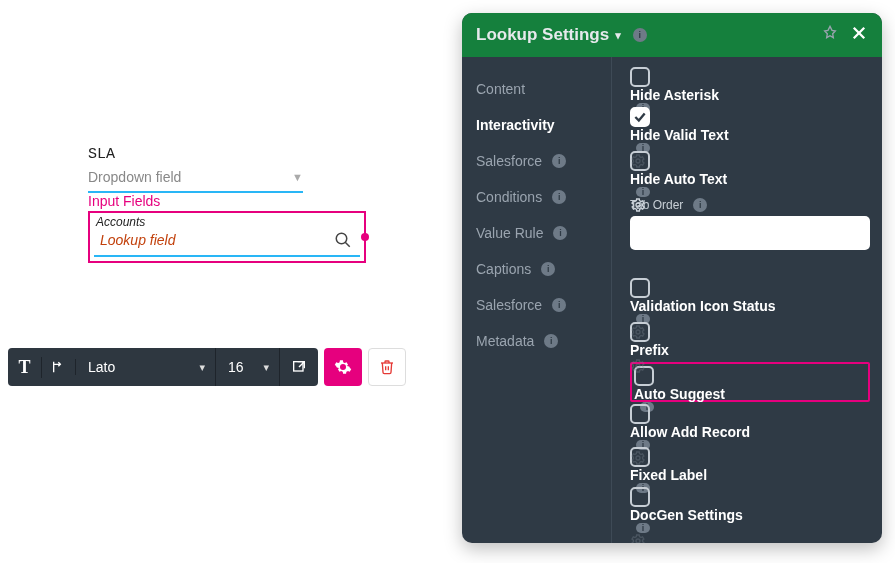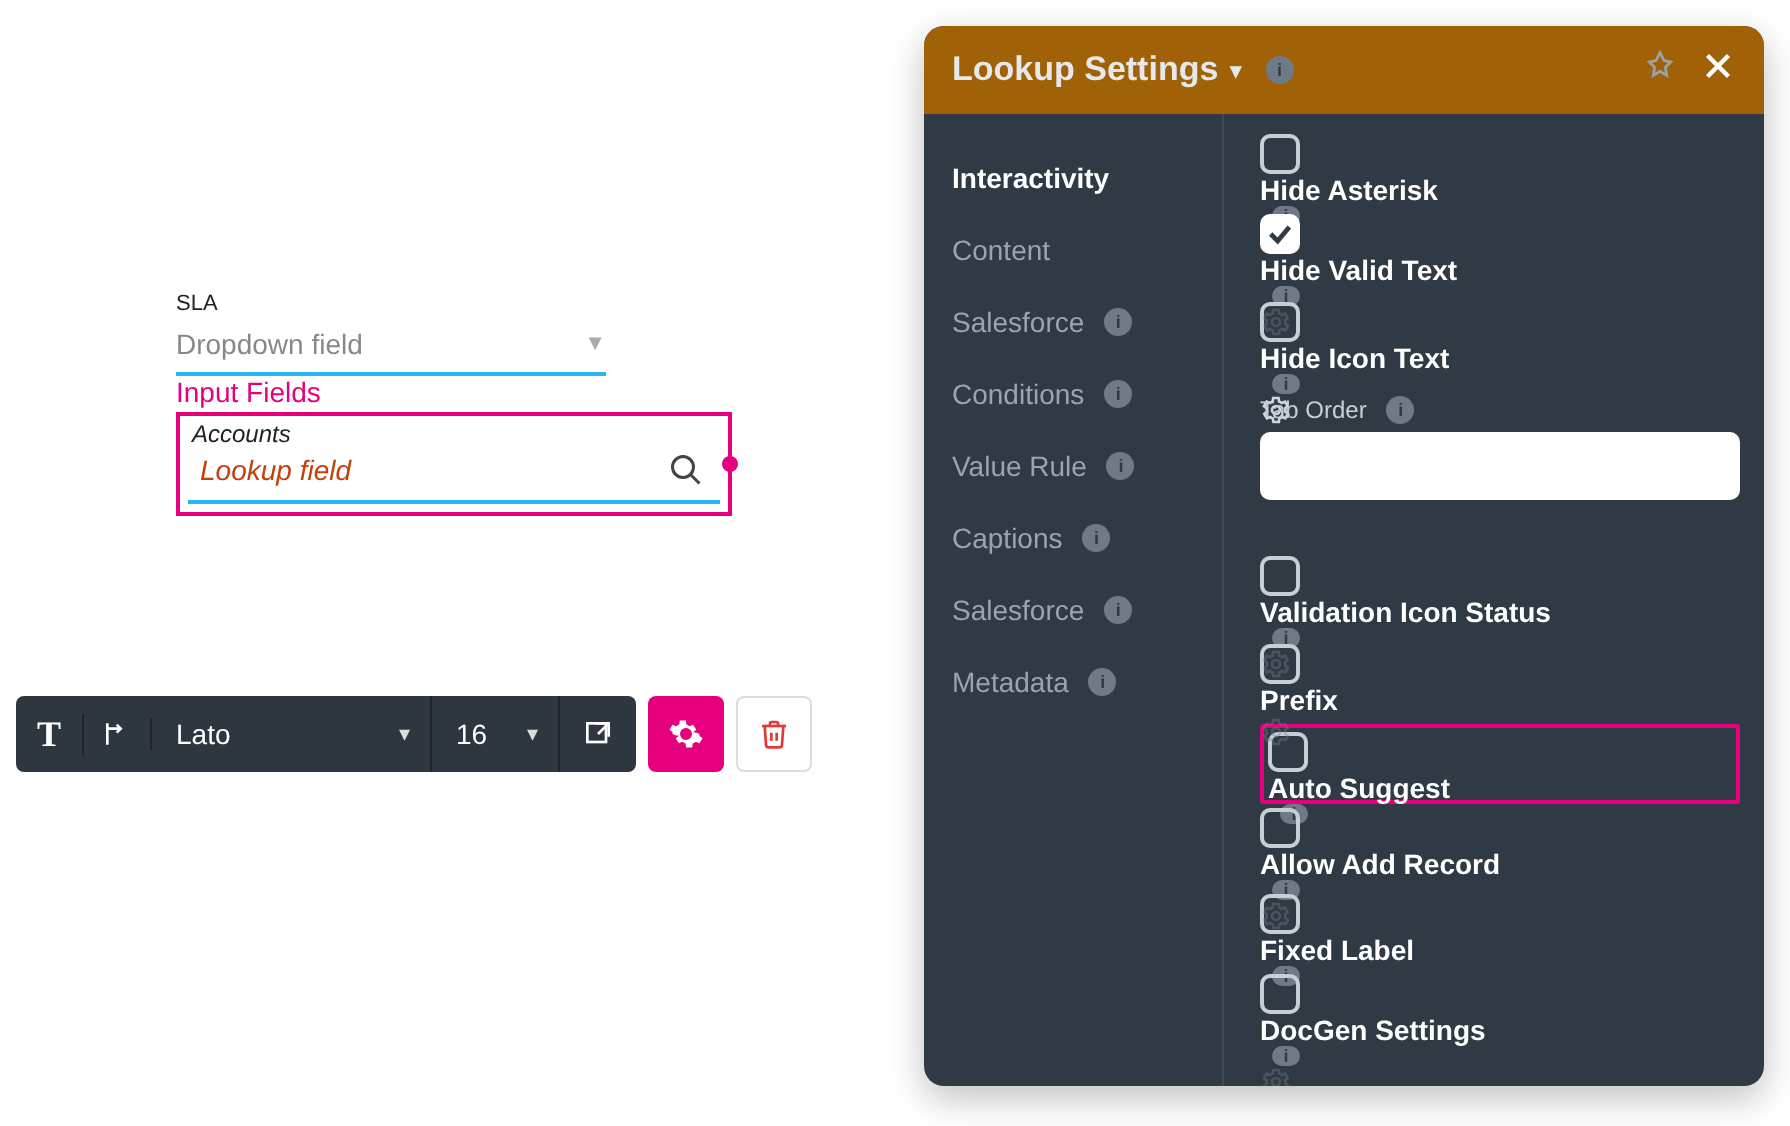--- a/index.html
+++ b/index.html
@@ -13,23 +13,24 @@
   }
 
   
   .canvas-area {
     position: absolute;
     left: 88px;
     top: 146px;
     width: 280px;
   }
   .sla-label {
-    font-size: 11px;
+    font-size: 15px;
     color: #222;
     margin-bottom: 2px;
+    font-family: Liberation Mono, monospace;
   }
   .dropdown-field {
     display: flex;
     align-items: center;
     justify-content: space-between;
     border-bottom: 2px solid #29b6f6;
     padding: 4px 0 6px 0;
     color: #888;
     font-size: 14px;
     width: 215px;
@@ -152,21 +153,21 @@
     width: 420px;
     height: 530px;
     background: #2f3a45;
     border-radius: 10px;
     box-shadow: 0 6px 18px rgba(0,0,0,0.25);
     color: #e6e9ec;
     display: flex;
     flex-direction: column;
   }
   .panel-header {
-    background: #a16207;
+    background: #15803d;
     border-radius: 10px 10px 0 0;
     height: 44px;
     display: flex;
     align-items: center;
     padding: 0 14px;
   }
   .panel-title {
     font-size: 17px;
     font-weight: 600;
     flex: 0 0 auto;
@@ -364,25 +365,25 @@
     <span class="close-icon">
       <svg width="18" height="18" viewBox="0 0 24 24" stroke-width="3">
         <line x1="5" y1="5" x2="19" y2="19"></line>
           <line x1="19" y1="5" x2="5" y2="19"></line>
       </svg>
     </span>
   </div>
 
   <div class="panel-body">
     <div class="panel-nav">
+      <div class="nav-item">
+        <span>Content</span>
+      </div>
       <div class="nav-item active">
         <span>Interactivity</span>
-      </div>
-      <div class="nav-item">
-        <span>Content</span>
       </div>
       <div class="nav-item">
         <span>Salesforce</span>
         <i class="info-badge">i</i>
       </div>
       <div class="nav-item">
         <span>Conditions</span>
         <i class="info-badge">i</i>
       </div>
       <div class="nav-item">
@@ -424,21 +425,21 @@
         <span class="gear-mini gear-off">
           <svg width="16" height="16" viewBox="0 0 24 24" stroke-width="2">
               <circle cx="12" cy="12" r="3"></circle>
               <path d="M19 12a7 7 0 0 1-.1 1.2l2.1 1.6-2 3.4-2.5-1a7 7 0 0 1-2 1.2l-.4 2.6h-4l-.4-2.6a7 7 0 0 1-2-1.2l-2.5 1-2-3.4 2.1-1.6A7 7 0 0 1 5 12a7 7 0 0 1 .1-1.2L3 9.2l2-3.4 2.5 1a7 7 0 0 1 2-1.2L9.9 3h4l.4 2.6a7 7 0 0 1 2 1.2l2.5-1 2 3.4-2.1 1.6A7 7 0 0 1 19 12z" fill="none"></path>
             </svg>
         </span>
       </div>
 
       <div class="prop-row">
         <div class="chk"></div>
-        <span class="prop-label">Hide Icon Text</span>
+        <span class="prop-label">Hide Auto Text</span>
         <i class="info-badge">i</i>
         <div class="row-spacer"></div>
         <span class="gear-mini">
           <svg width="16" height="16" viewBox="0 0 24 24" stroke-width="2">
               <circle cx="12" cy="12" r="3"></circle>
               <path d="M19 12a7 7 0 0 1-.1 1.2l2.1 1.6-2 3.4-2.5-1a7 7 0 0 1-2 1.2l-.4 2.6h-4l-.4-2.6a7 7 0 0 1-2-1.2l-2.5 1-2-3.4 2.1-1.6A7 7 0 0 1 5 12a7 7 0 0 1 .1-1.2L3 9.2l2-3.4 2.5 1a7 7 0 0 1 2-1.2L9.9 3h4l.4 2.6a7 7 0 0 1 2 1.2l2.5-1 2 3.4-2.1 1.6A7 7 0 0 1 19 12z" fill="none"></path>
             </svg>
         </span>
       </div>
 

